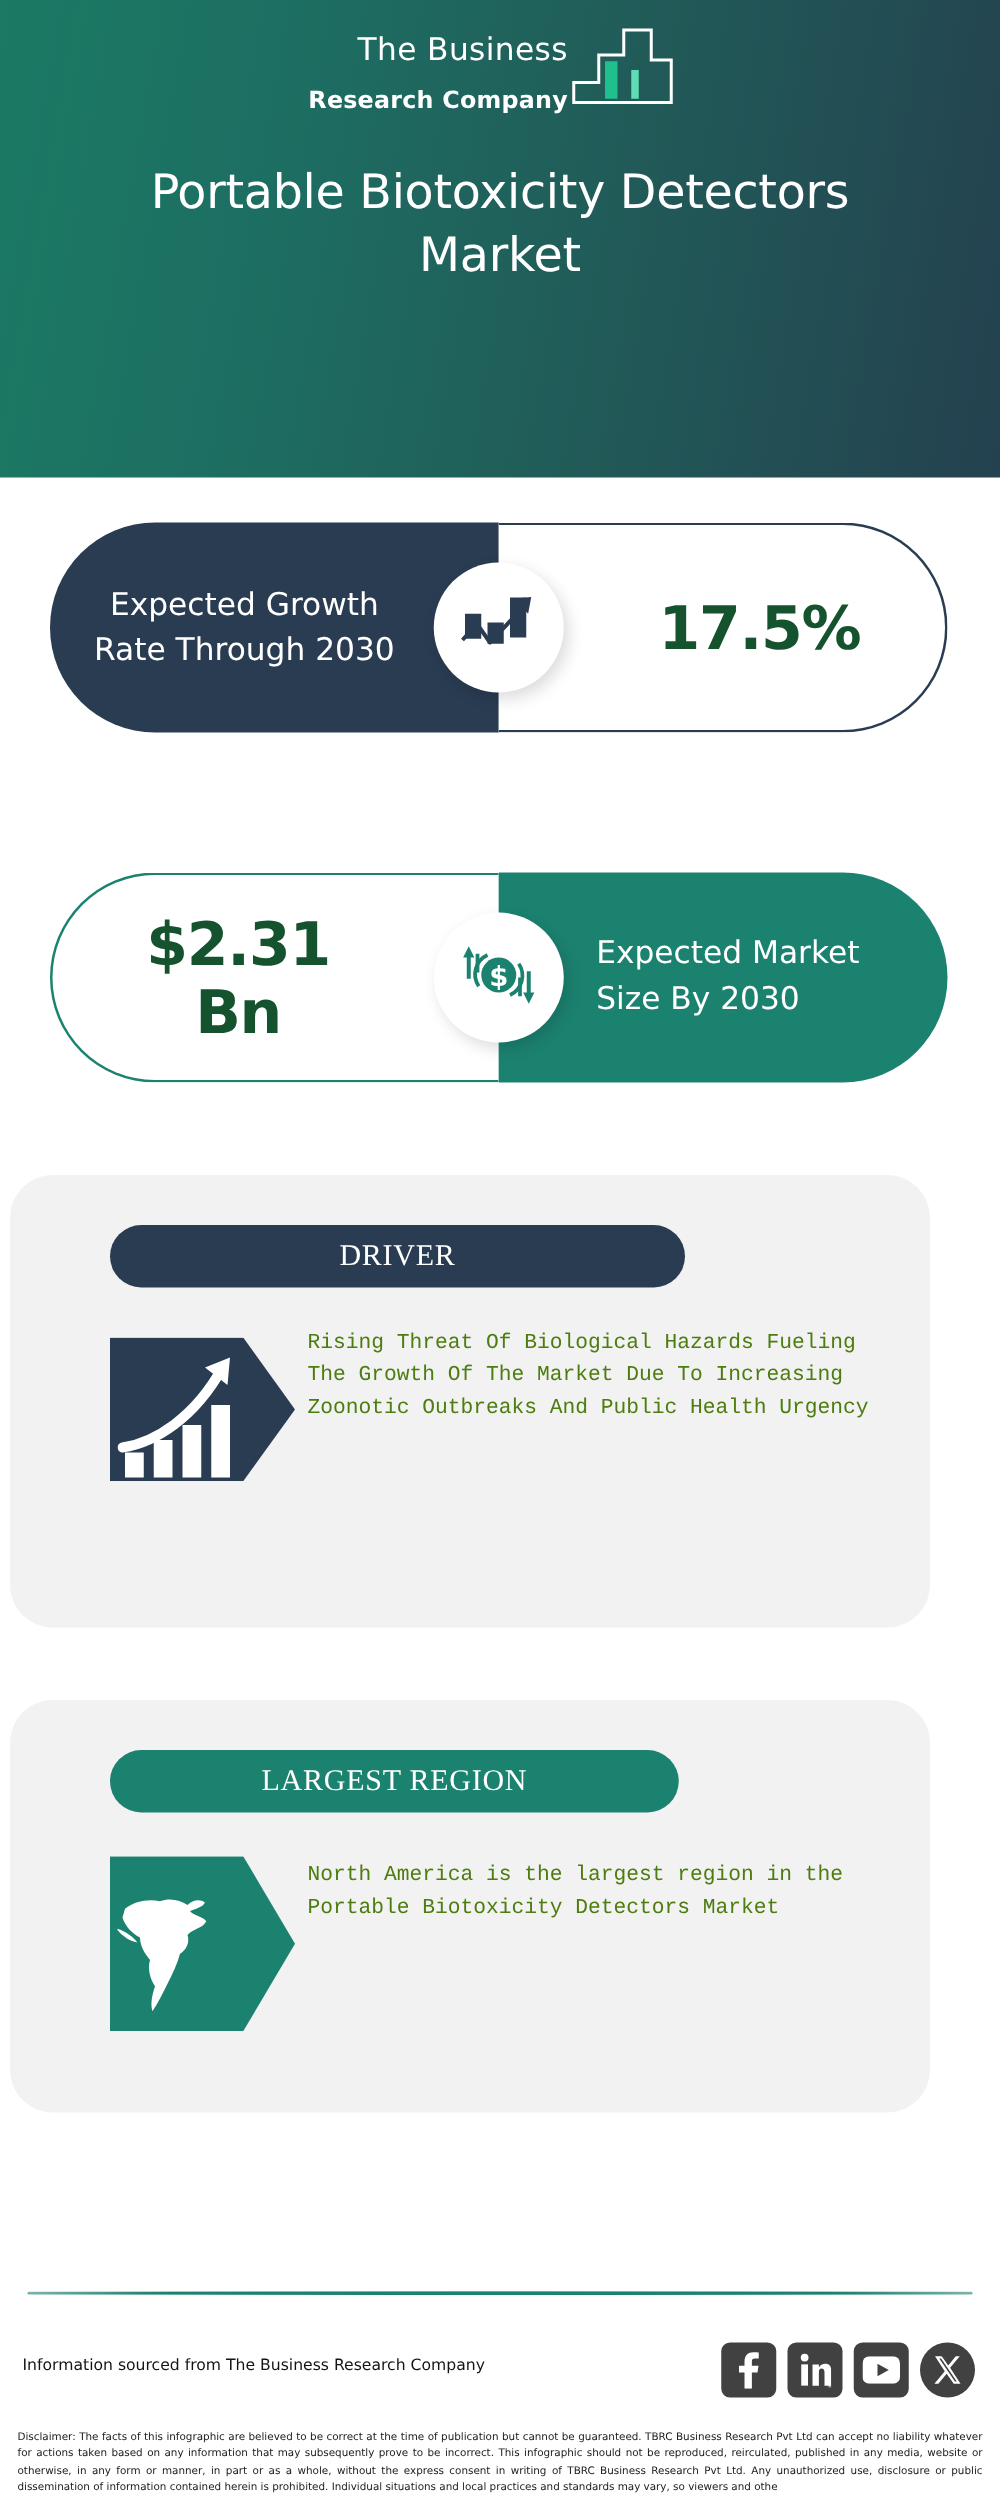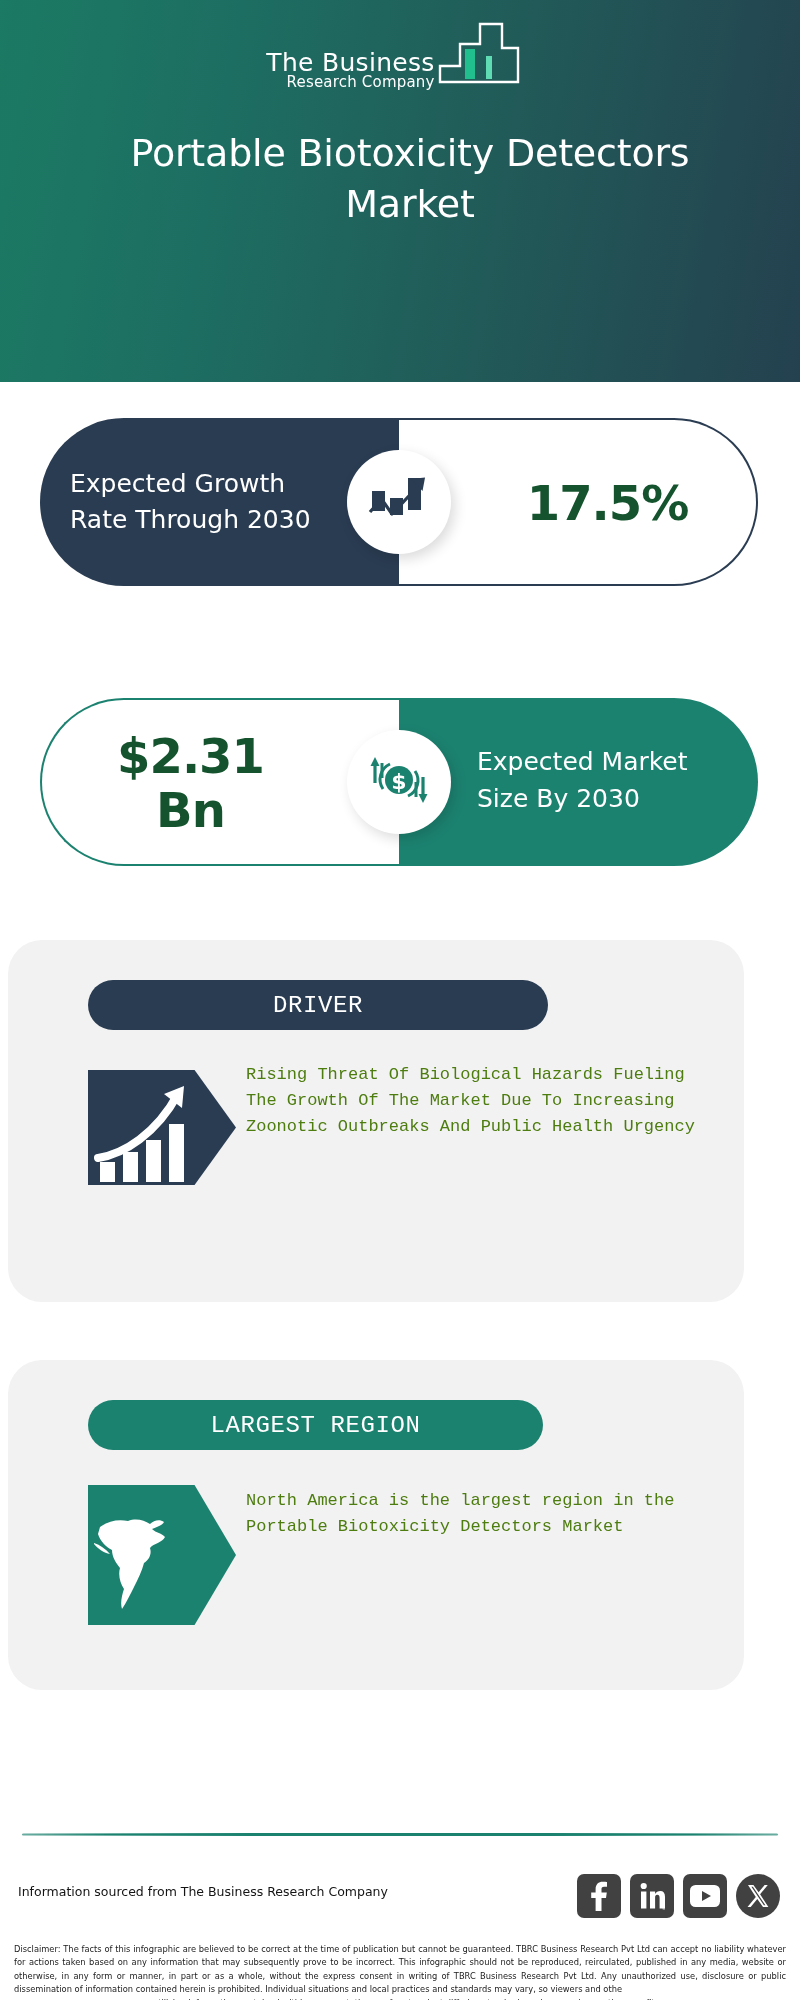--- a/index.html
+++ b/index.html
@@ -20,27 +20,27 @@
   .logo-wrap {
     position: absolute; left: 0; top: 22px; width: 800px;
     display: flex; justify-content: center; align-items: flex-end; gap: 2px;
   }
   .logo-text { display: flex; flex-direction: column; align-items: flex-end; line-height: 1; }
   .logo-line1 {
     color: #ffffff; font-size: 25px; font-weight: 400; letter-spacing: .3px;
     font-family: "DejaVu Sans", sans-serif;
   }
   .logo-line2 {
-    color: #ffffff; font-size: 15px; font-weight: 400; letter-spacing: .2px;
-    margin-top: 0; font-family: "DejaVu Sans", sans-serif;
+    color: #ffffff; font-size: 19px; font-weight: 700; letter-spacing: .2px;
+    margin-top: 19px; font-family: "DejaVu Sans", sans-serif;
   }
   .logo-mark { position: relative; width: 96px; height: 68px; margin-left: 1px; }
 
   .title {
-    position: absolute; left: 60px; top: 128px; width: 700px;
+    position: absolute; left: 50px; top: 128px; width: 700px;
     text-align: center; color: #ffffff;
     font-size: 38px; line-height: 1.33; font-weight: 400;
     font-family: "DejaVu Sans", sans-serif;
     letter-spacing: -0.2px;
   }
 
   
   .stat { position: absolute; height: 168px; }
   .stat-growth { left: 40px; top: 418px; width: 718px; }
   .stat-size   { left: 40px; top: 698px; width: 718px; }
@@ -66,21 +66,21 @@
     border-right: none;
     border-radius: 84px 0 0 84px;
     background: #ffffff;
   }
   .half.right { left: 359px; }
   .half.left  { left: 0; }
 
   .stat-label {
     position: absolute; top: 0; height: 168px; width: 100%;
     display: flex; flex-direction: column; justify-content: center;
-    align-items: center; 
+    align-items: center; text-align: center;
     color: #ffffff; font-size: 25px; line-height: 1.45; font-weight: 400;
     font-family: "DejaVu Sans", sans-serif;
     padding: 0 46px;
   }
   .stat-label.pad-left  { padding: 0 78px 0 30px; }
   .stat-label.pad-right { padding: 0 30px 3px 78px; align-items: flex-start; text-align: left; }
 
   .stat-value {
     position: absolute; top: 0; height: 168px; width: 100%;
     display: flex; flex-direction: column; justify-content: center;
@@ -108,21 +108,21 @@
     background: #f2f2f2; border-radius: 34px;
   }
   .panel-driver { top: 940px; height: 362px; }
   .panel-region { top: 1360px; height: 330px; }
 
   .pill {
     position: absolute; left: 80px; height: 50px; width: 460px;
     border-radius: 25px;
     display: flex; align-items: center; justify-content: center;
     color: #ffffff; font-size: 24px; letter-spacing: .6px; font-weight: 400;
-    font-family: Liberation Mono, monospace;
+    font-family: Liberation Serif, serif;
   }
   .pill-navy { background: #2a3c52; top: 40px; }
   .pill-teal { background: #1c8270; top: 40px; width: 455px; }
 
   .pent { position: absolute; left: 80px; width: 105px; height: 115px; }
   .pent-navy { background: #2a3c52; top: 130px;
     clip-path: polygon(0 0, 72% 0, 100% 50%, 72% 100%, 0 100%); width: 148px; }
   .pent-teal { background: #1c8270; top: 125px;
     clip-path: polygon(0 0, 72% 0, 100% 50%, 72% 100%, 0 100%); width: 148px; height: 140px; }
 

